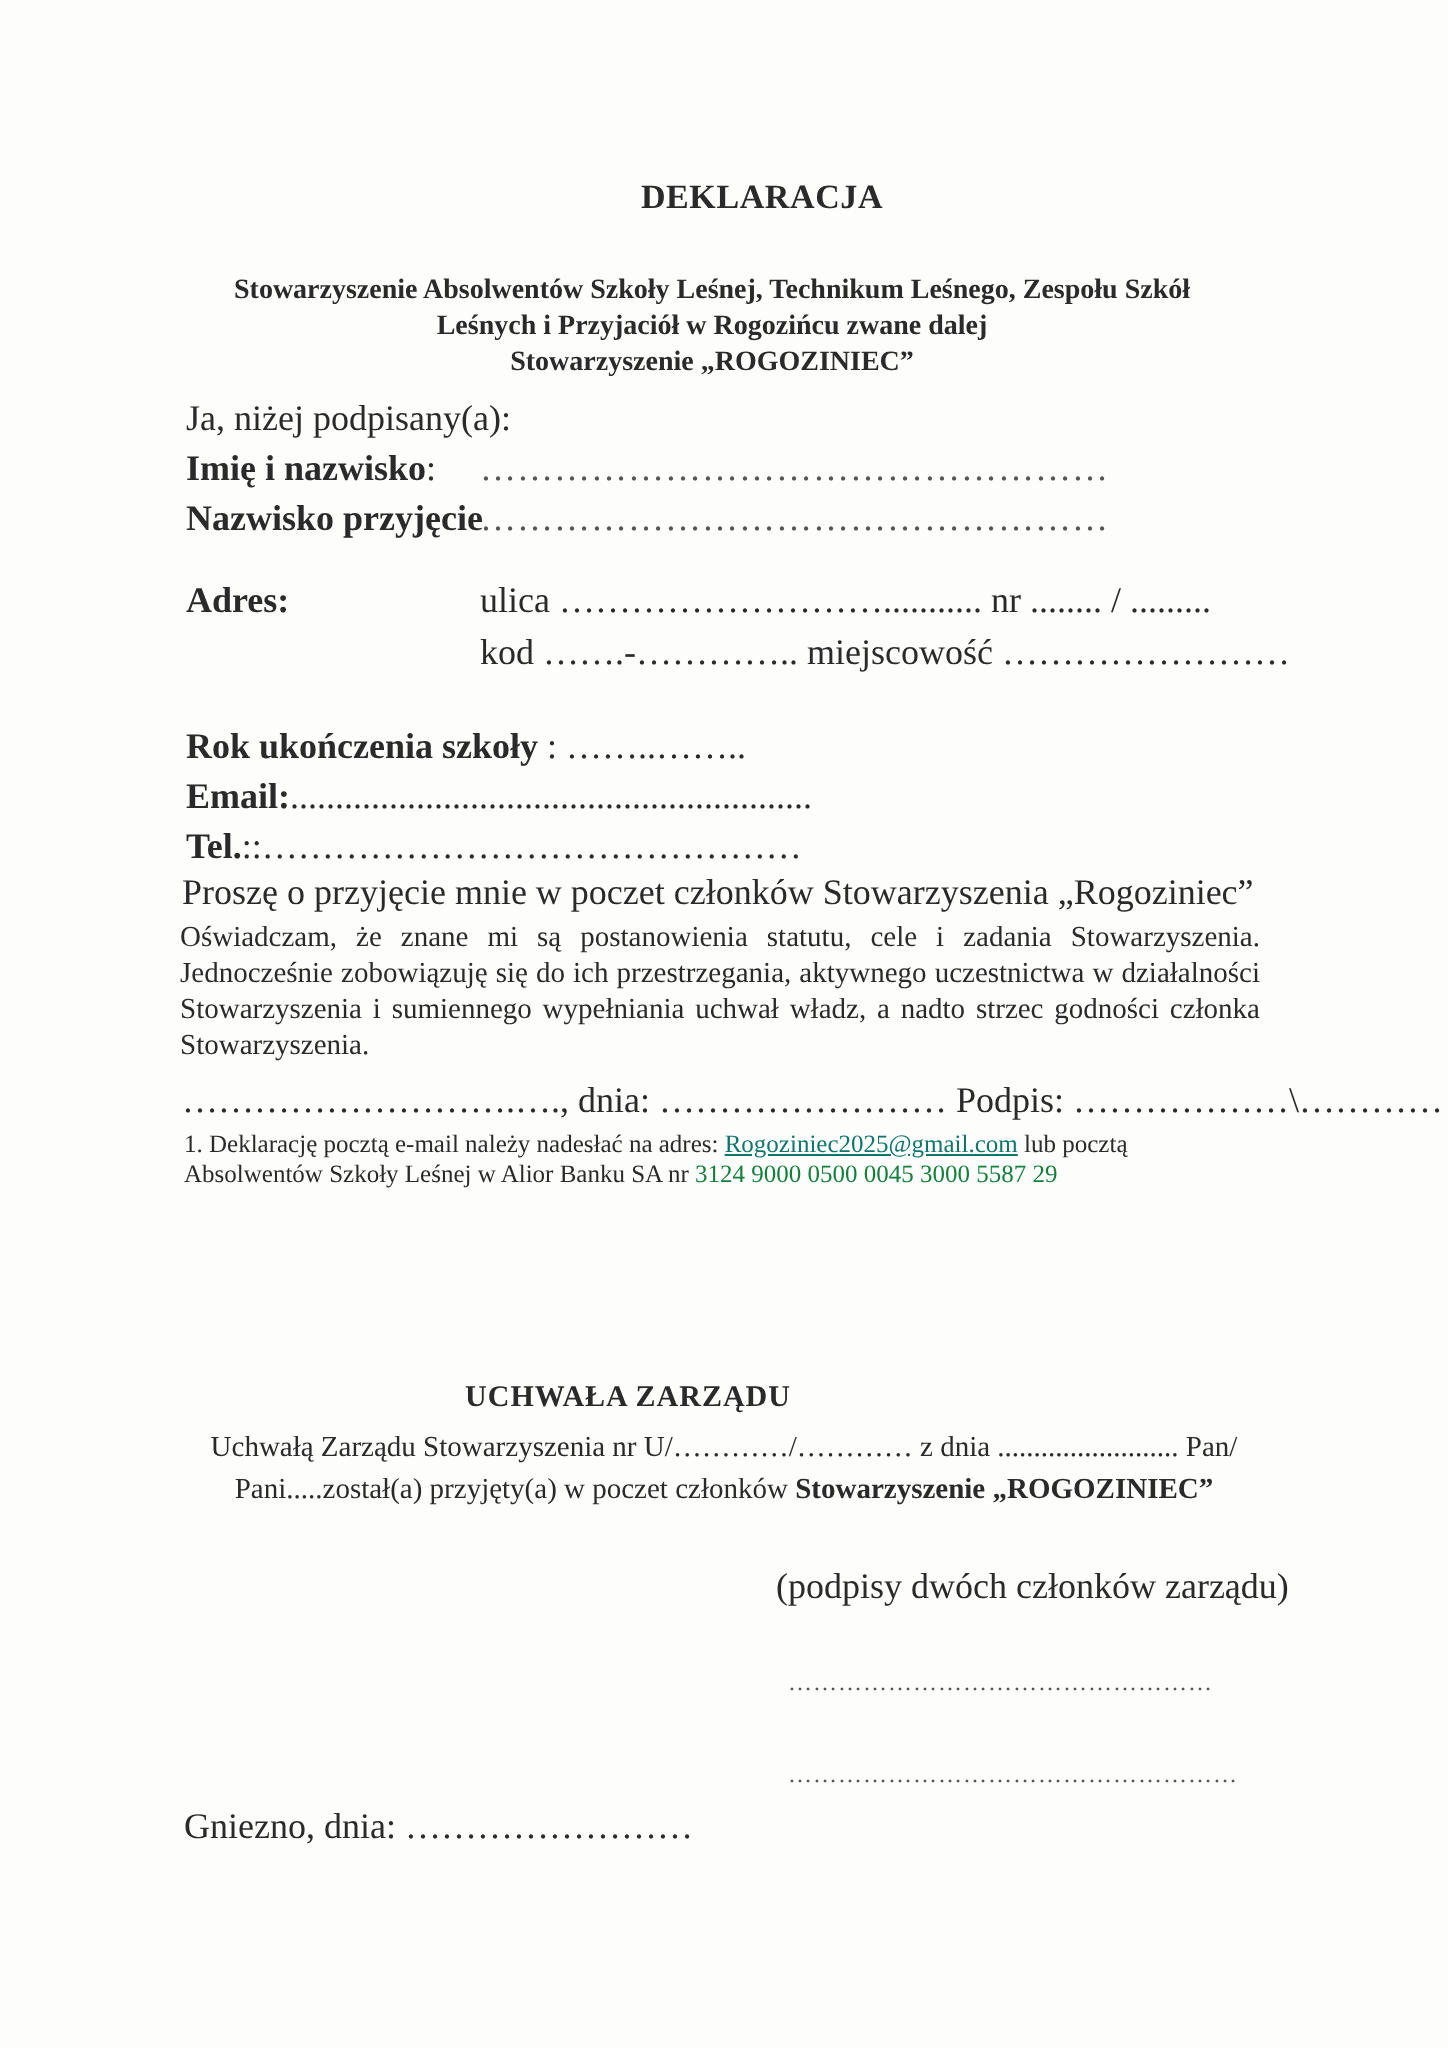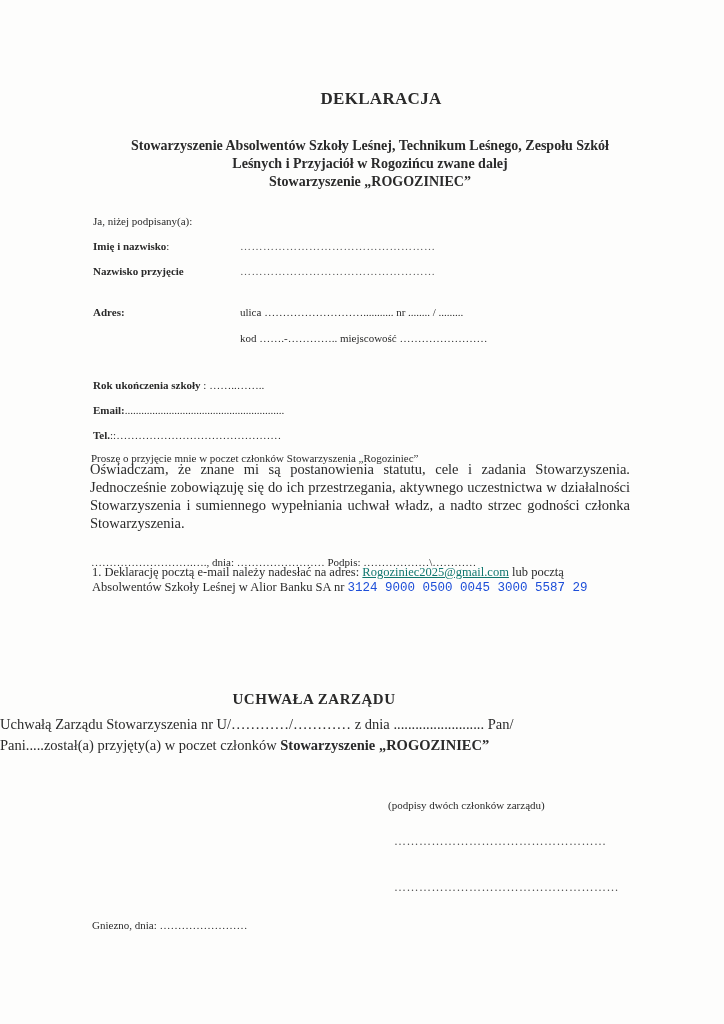--- a/index.html
+++ b/index.html
@@ -2,30 +2,30 @@
 <html><head>
   <meta charset="utf-8">
   <style>
     html, body { margin: 0; padding: 0; }
     body {
       width: 724px; height: 1024px; background: #fdfdfc; position: relative;
       font-family: "Liberation Serif", serif; color: #2a2a2a; overflow: hidden;
     }
     .abs { position: absolute; white-space: nowrap; }
     .title { left: 0; width: 724px; top: 89px; text-align: center; font-weight: bold; font-size: 17px; letter-spacing: 0.3px; padding-left: 19px; }
-    .org { left: 80px; width: 580px; text-align: center; font-weight: bold; font-size: 14px; line-height: 18px; }
-    .t14 { font-size: 11px; margin-top: 16px; }
+    .org { left: 66px; width: 580px; text-align: center; font-weight: bold; font-size: 14px; line-height: 18px; }
+    .t14 { font-size: 18px; }
     .b { font-weight: bold; }
     .dots { color: #555; letter-spacing: 0.5px; }
     .para { left: 90px; width: 540px; font-size: 14.5px; line-height: 18px; text-align: justify; white-space: normal; }
     .notes { left: 92px; width: 590px; font-size: 12.5px; line-height: 15px; white-space: normal; }
     .link { color: #0f766e; text-decoration: underline; }
-    .pink { color: #1d4ed8; font-family: Liberation Mono, monospace; }
+    .pink { color: #15803d; }
     .sec { left: 0; width: 628px; text-align: center; font-weight: bold; font-size: 15px; letter-spacing: 0.5px; }
-    .center { left: 0; width: 724px; font-size: 14.5px; }
+    .center { left: 0; width: 724px; text-align: center; font-size: 14.5px; }
   </style>
 </head>
 <body>
 
 <div>
   <div class="abs title">DEKLARACJA</div>
 
   <div class="abs org" style="top:137px">Stowarzyszenie Absolwentów Szkoły Leśnej, Technikum Leśnego, Zespołu Szkół</div>
   <div class="abs org" style="top:155px">Leśnych i Przyjaciół w Rogozińcu zwane dalej</div>
   <div class="abs org" style="top:173px">Stowarzyszenie „ROGOZINIEC”</div>

